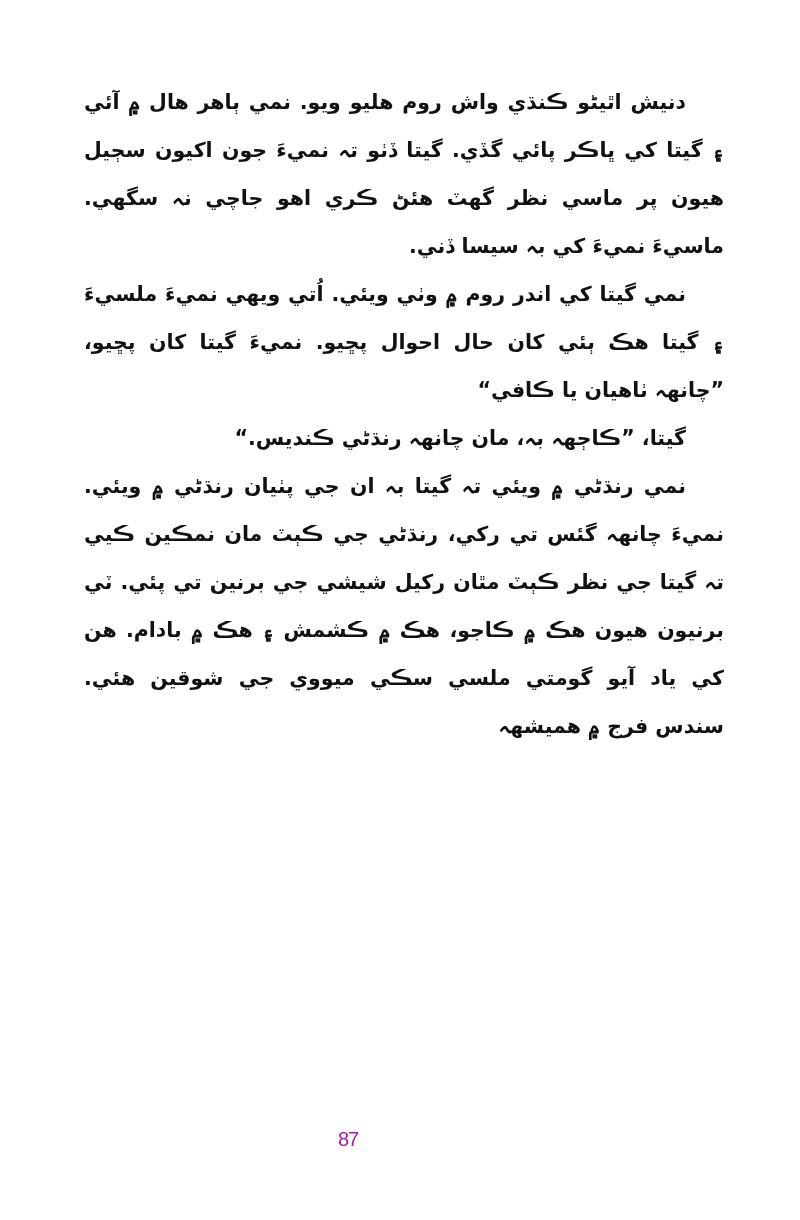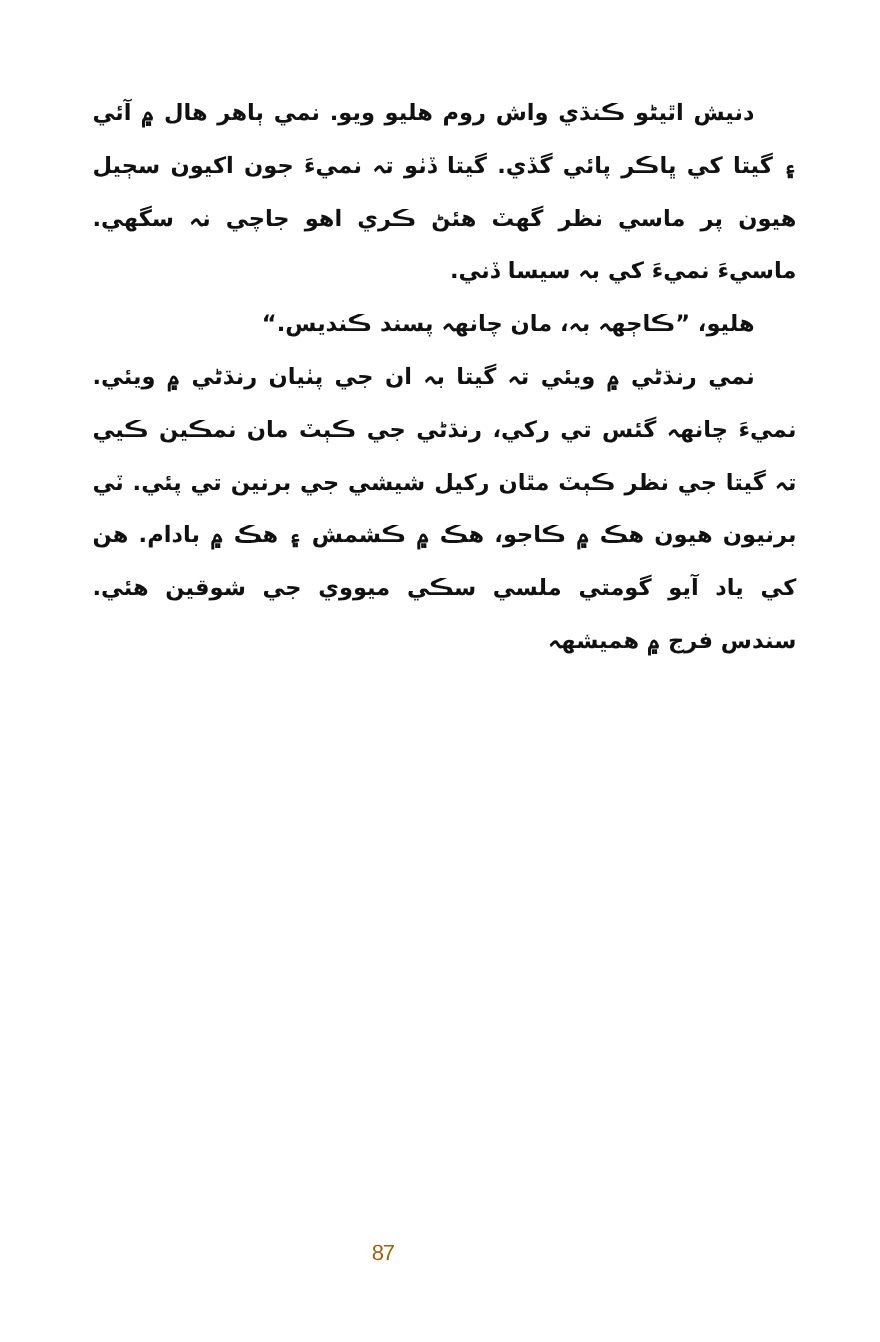--- a/index.html
+++ b/index.html
@@ -36,26 +36,27 @@
       padding-right: 38px;
     }
     .page-number {
       position: absolute;
       left: 0;
       width: 696px;
       top: 1128px;
       text-align: center;
       font-family: "Liberation Sans", sans-serif;
       font-size: 20px;
-      color: #a16207;
+      color: #a21caf;
       letter-spacing: -1px;
     }
   </style>
 </head>
 <body>
 
 <div class="page-body">
   <p class="para">دنيش اٿيڻو ڪنڌي واش روم هليو ويو. نمي ٻاهر هال ۾ آئي ۽ گيتا کي ڀاڪر پائي گڏي. گيتا ڏٺو تہ نميءَ جون اکيون سڄيل هيون پر ماسي نظر گهٽ هئڻ ڪري اهو جاچي نہ سگهي. ماسيءَ نميءَ کي بہ سيسا ڏني.</p>
-  <p class="para centered-quote">هليو، ”ڪاڄهہ بہ، مان چانهہ پسند ڪنديس.“</p>
+  <p class="para">نمي گيتا کي اندر روم ۾ وٺي ويئي. اُتي ويهي نميءَ ملسيءَ ۽ گيتا هڪ ٻئي کان حال احوال پڇيو. نميءَ گيتا کان پڇيو، ”چانهہ ٺاهيان يا ڪافي“</p>
+  <p class="para centered-quote">گيتا، ”ڪاڄهہ بہ، مان چانهہ رنڌڻي ڪنديس.“</p>
   <p class="para">نمي رنڌڻي ۾ ويئي تہ گيتا بہ ان جي پٺيان رنڌڻي ۾ ويئي. نميءَ چانهہ گئس تي رکي، رنڌڻي جي ڪٻٽ مان نمڪين ڪيي تہ گيتا جي نظر ڪٻٽ مٿان رکيل شيشي جي برنين تي پئي. ٽي برنيون هيون هڪ ۾ ڪاجو، هڪ ۾ ڪشمش ۽ هڪ ۾ بادام. هن کي ياد آيو گومتي ملسي سڪي ميووي جي شوقين هئي. سندس فرج ۾ هميشهہ</p>
 </div>
 
 <div class="page-number">87</div>
 
 </body></html>

